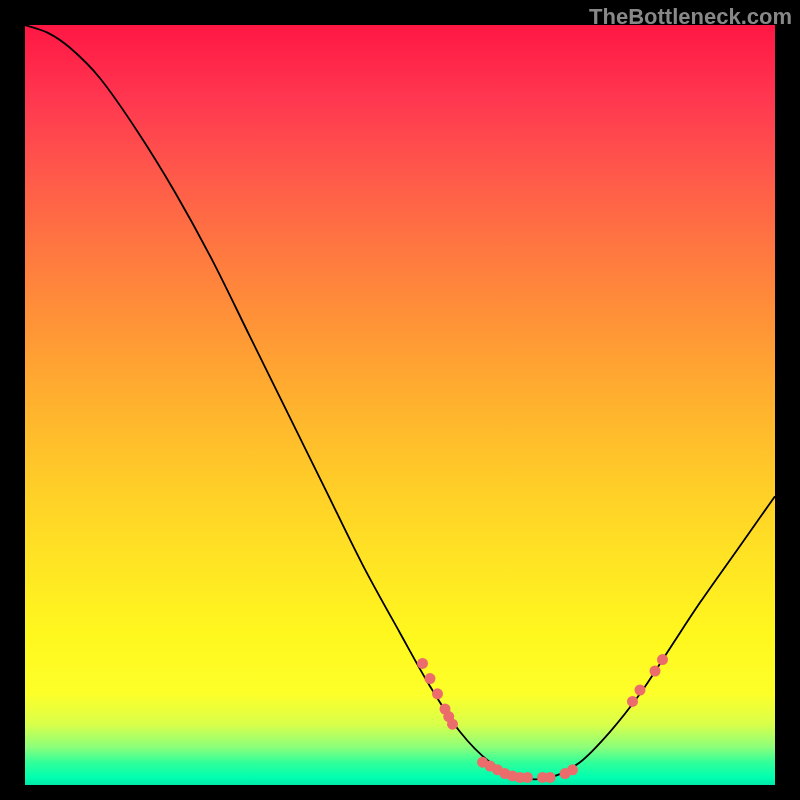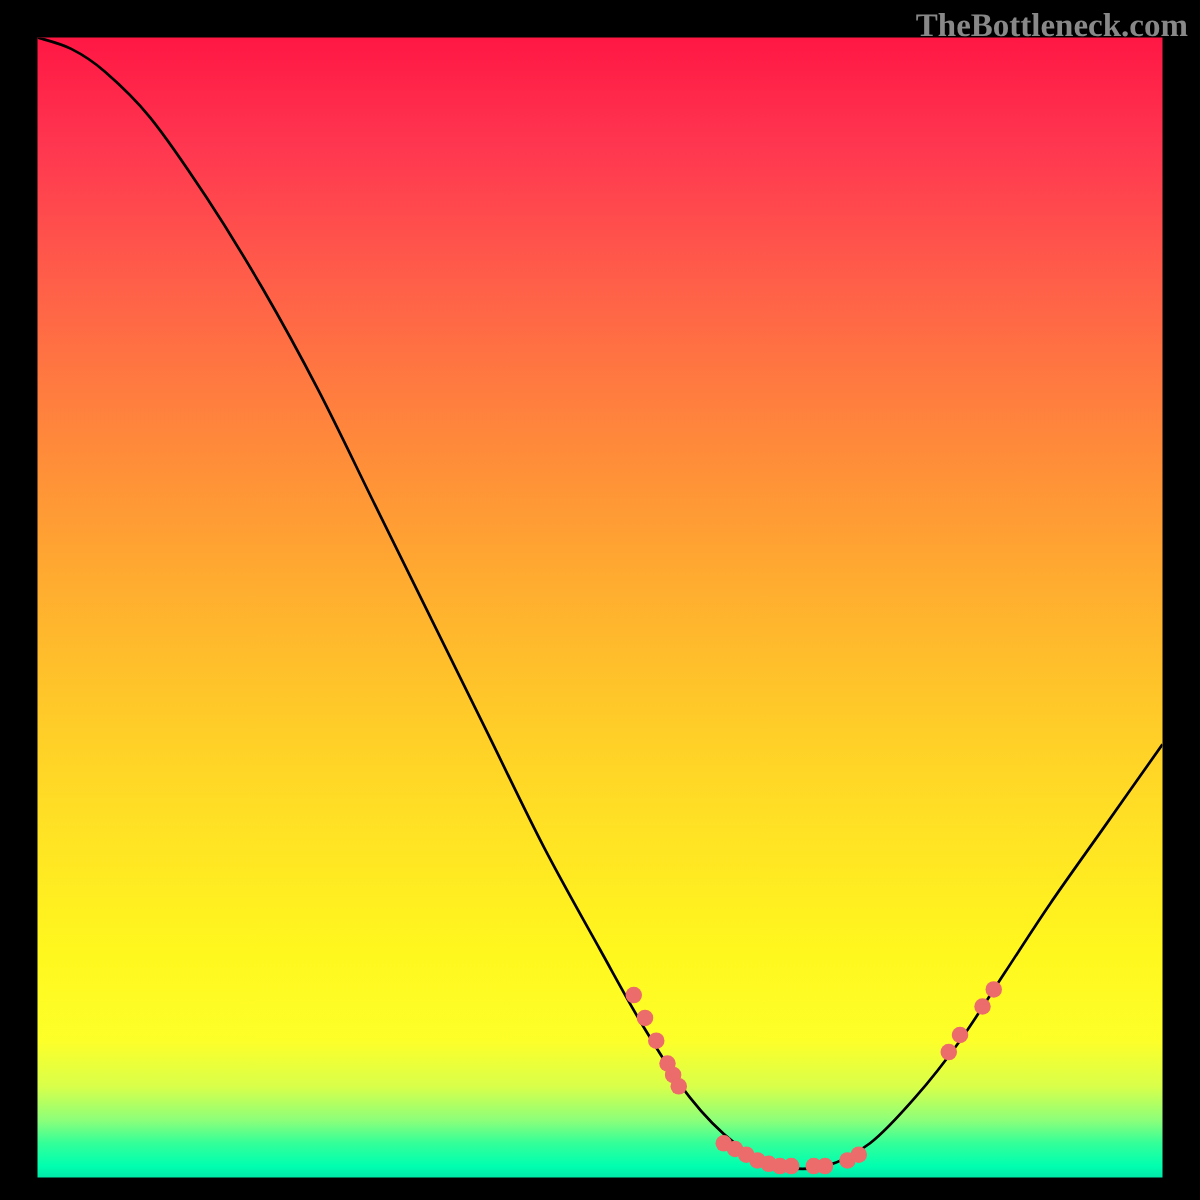--- a/index.html
+++ b/index.html
@@ -11,21 +11,20 @@
     font-family: Arial, sans-serif;
   }
   .watermark {
     position: absolute;
     top: 4px;
     right: 8px;
     color: #888;
     font-size: 22px;
     font-weight: bold;
     z-index: 10;
-    font-family: Liberation Serif, serif;
   }
   .plot-area {
     position: absolute;
     left: 25px;
     top: 25px;
     width: 750px;
     height: 760px;
   }
   .gradient-bg {
     position: absolute;

